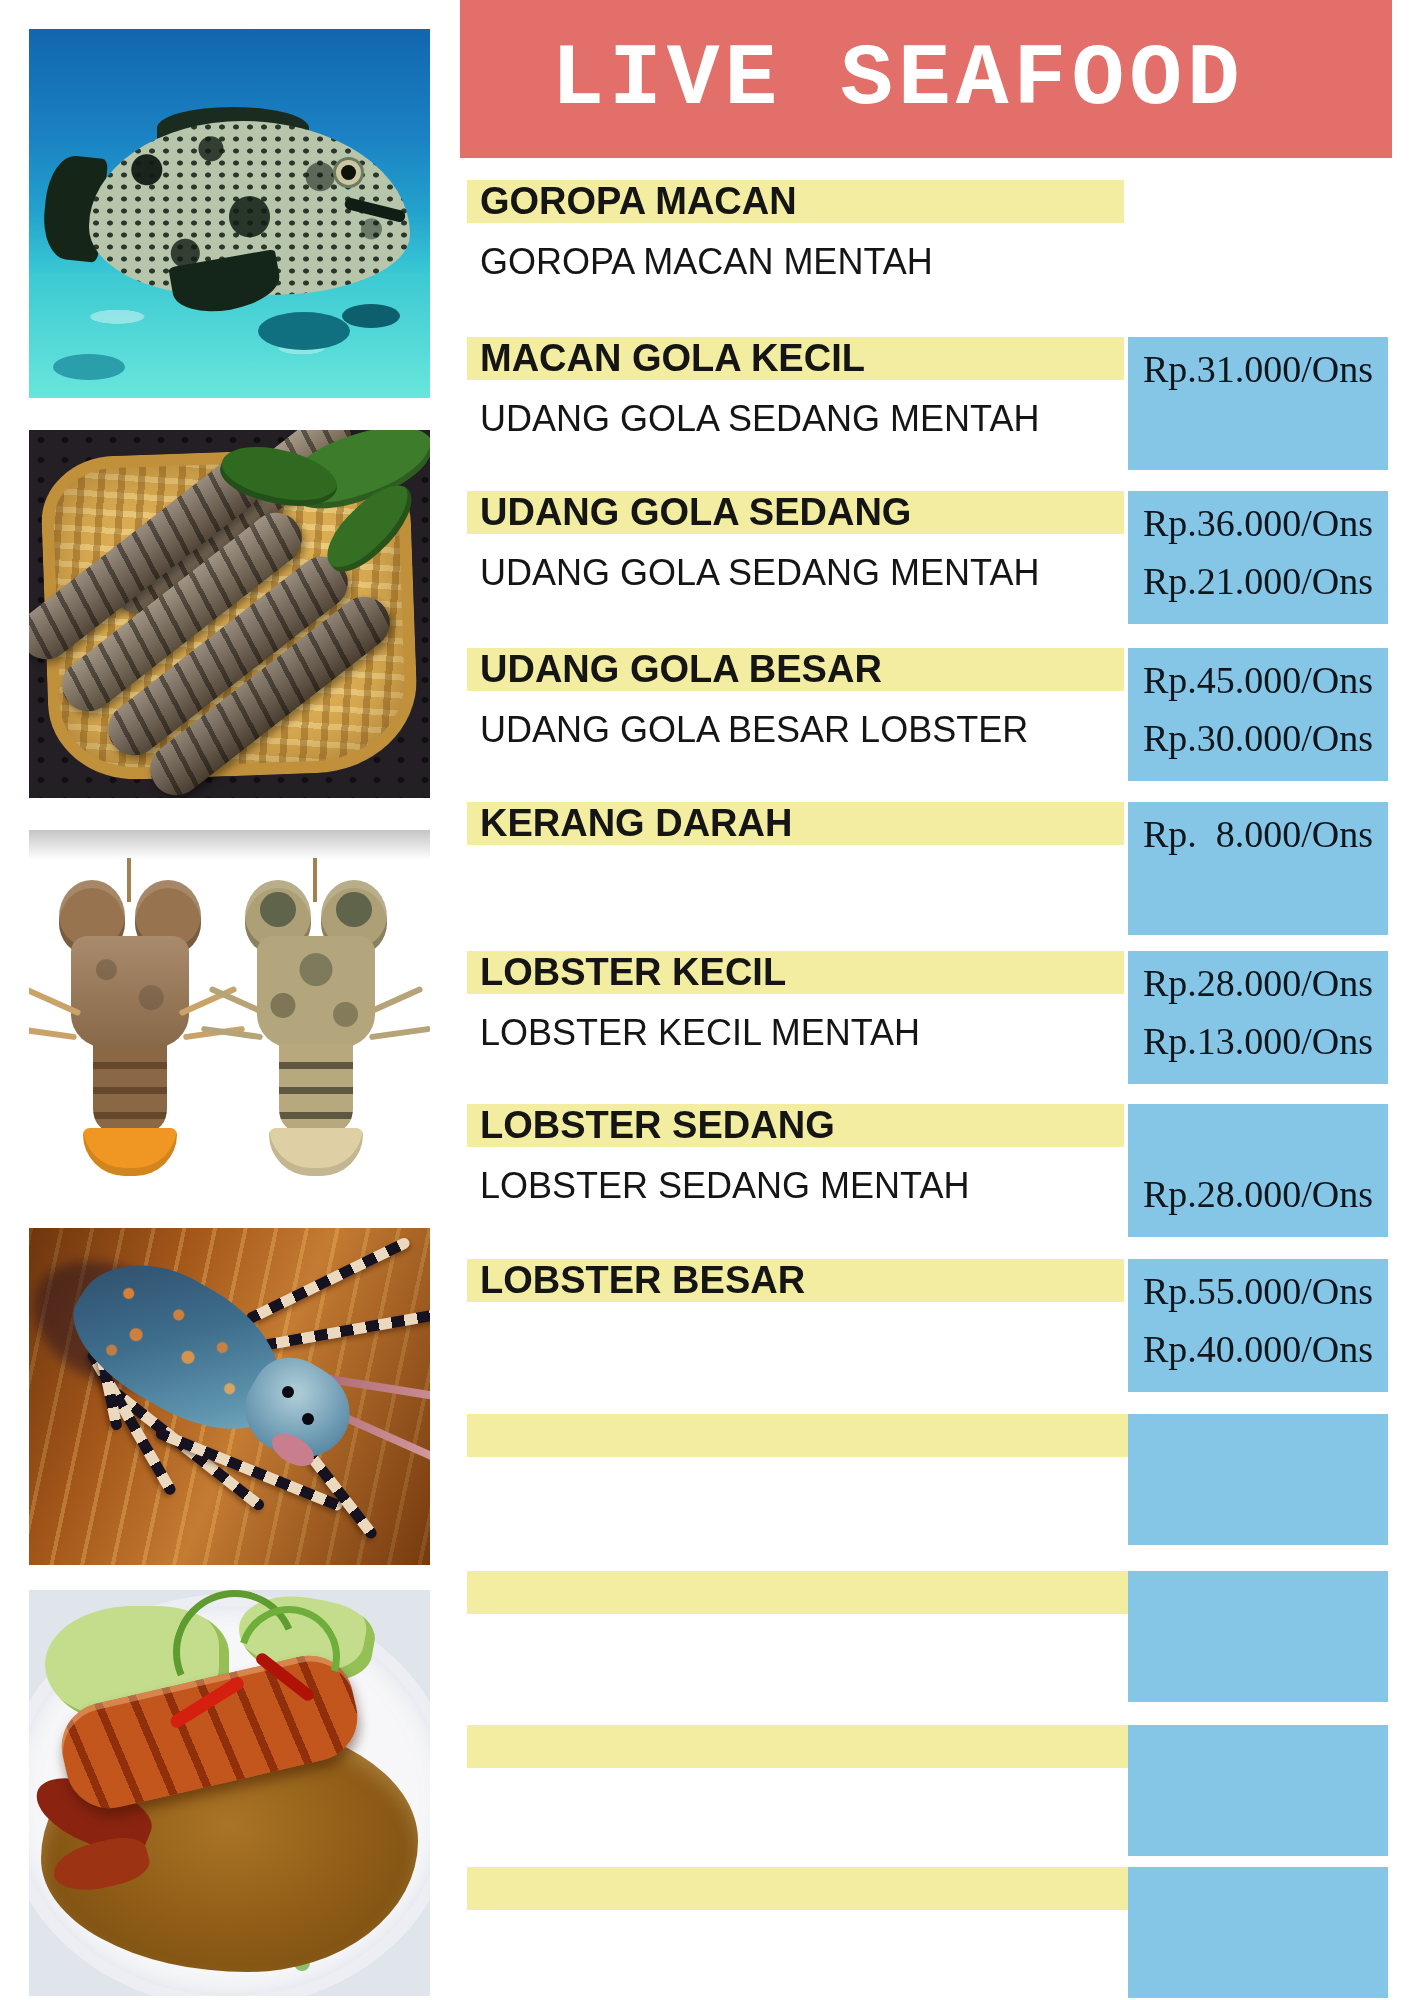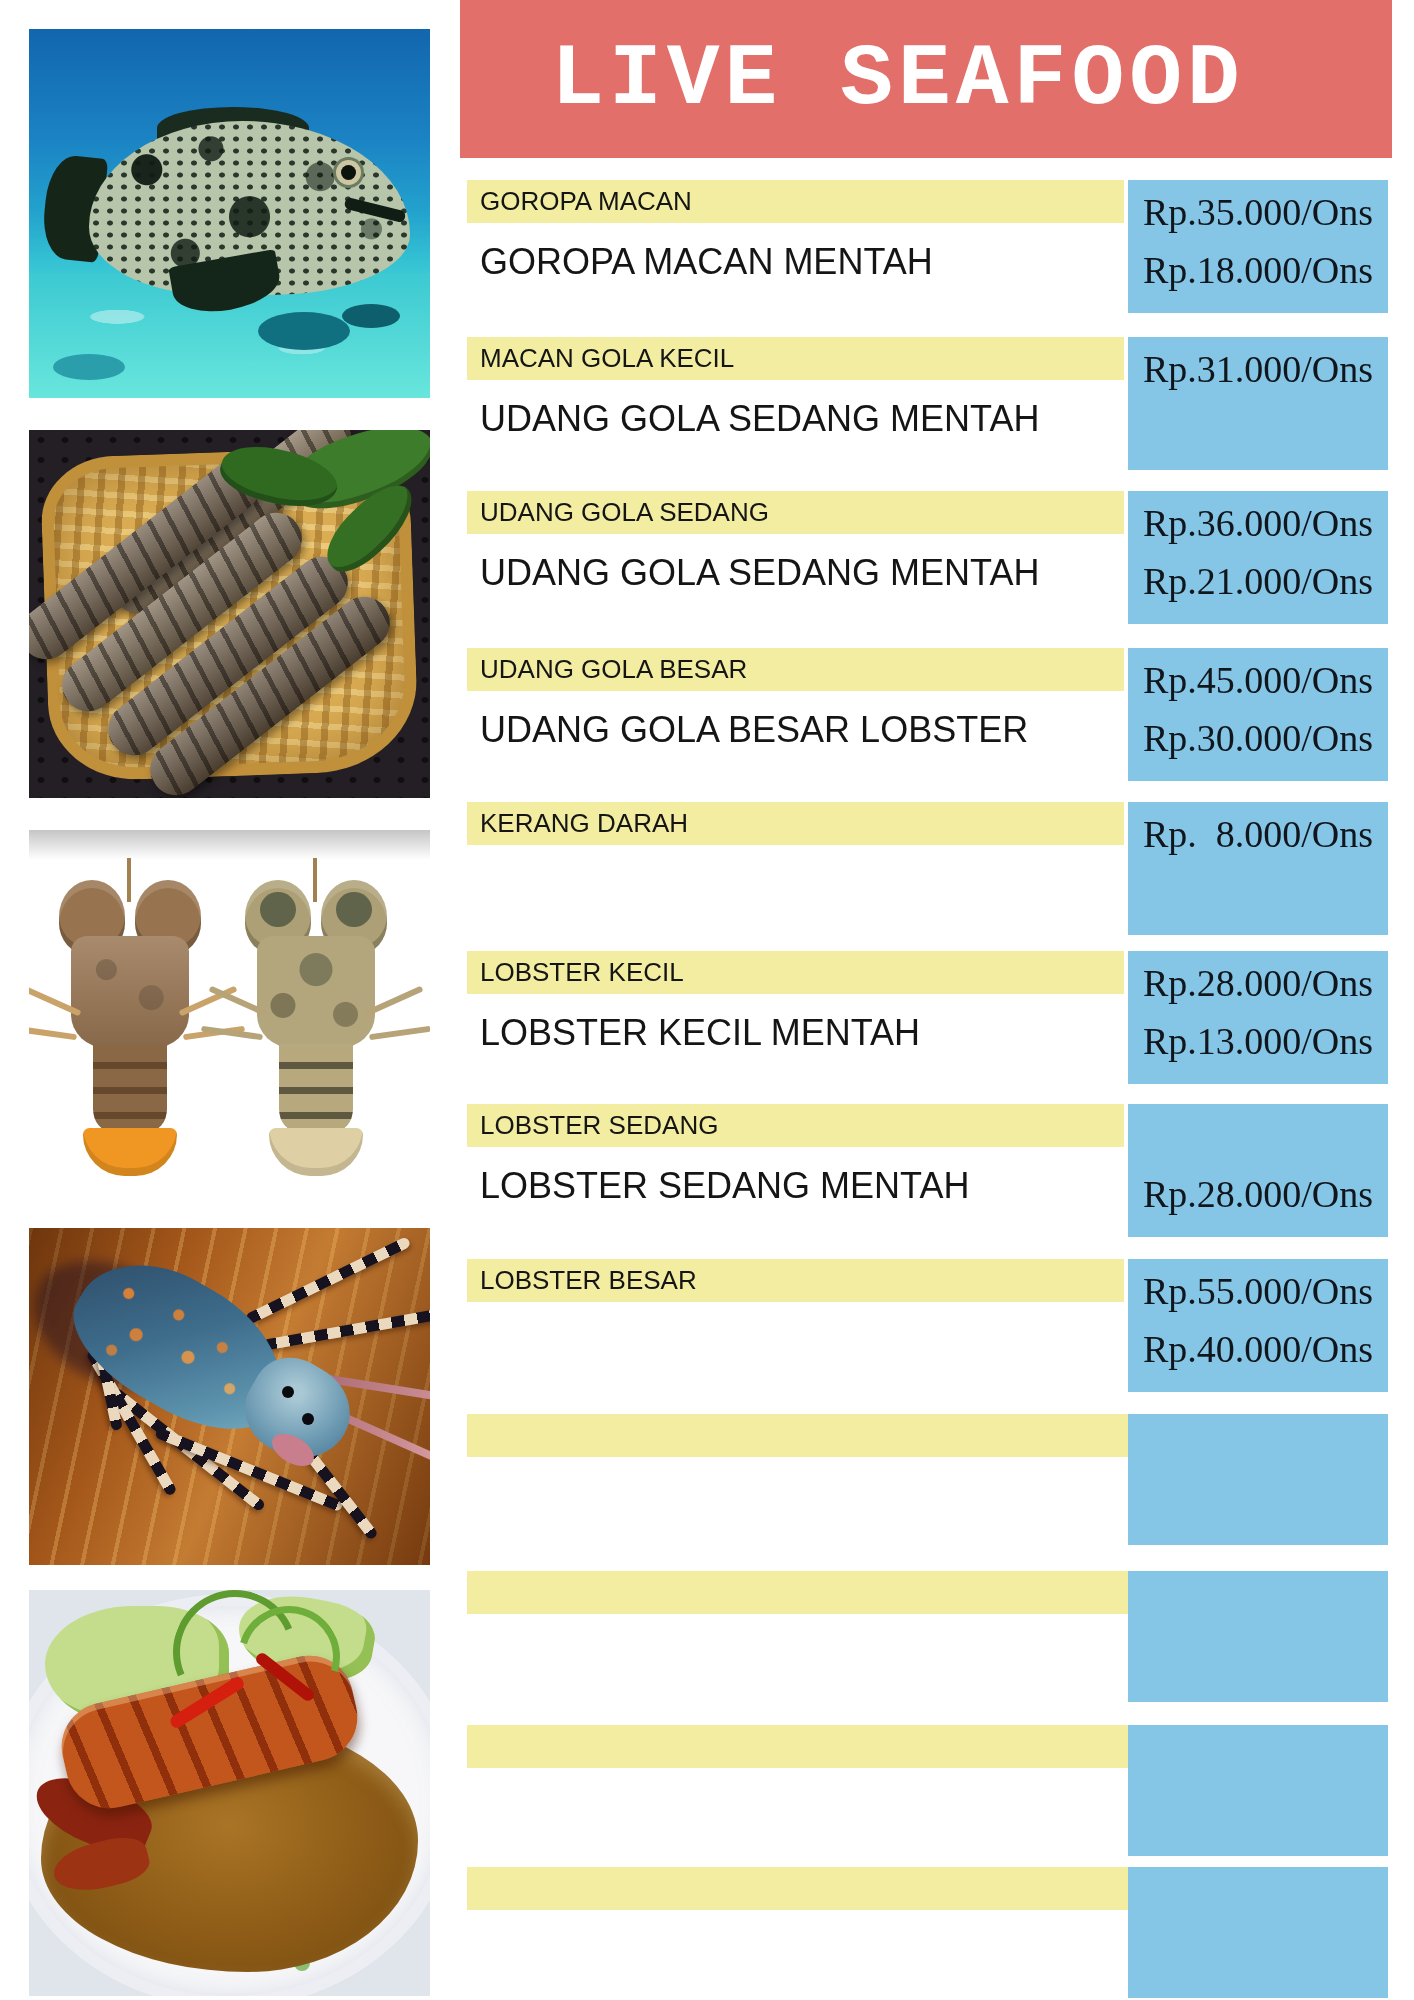--- a/index.html
+++ b/index.html
@@ -180,21 +180,21 @@
     background:var(--c-banner,#e26f6a);
     display:flex; align-items:center; justify-content:center; }
   .banner h1 { margin:0; padding-right:56px; font-size:88px; font-weight:bold; letter-spacing:5px;
     color:var(--c-title,#fff); white-space:nowrap;font-family:Liberation Mono, monospace; }
 
   
   .menu-list { position:absolute; left:0; top:0; width:100%; height:100%; }
   .group { position:absolute; left:467px; width:921px; height:140px; }
   .namebar { position:absolute; left:0; top:0; width:657px; height:43px;
     background:var(--c-bar,#f2eda0); }
-  .iname { display:block; font-size:26px; font-weight:normal; line-height:43px; padding-left:13px;
+  .iname { display:block; font-size:38px; font-weight:bold; line-height:43px; padding-left:13px;
     white-space:nowrap; color:var(--c-ink,#151515); }
   .subname { position:absolute; left:13px; top:62px; font-size:36px; line-height:40px;
     white-space:nowrap; color:var(--c-ink,#151515); }
   .pricebox { position:absolute; left:661px; top:0; width:260px; height:133px;
     background:var(--c-box,#85c6e7); }
   .price { position:absolute; left:0; width:100%; text-align:center;
     font-family:"Liberation Serif","DejaVu Serif",serif;
     font-size:38px; line-height:48px; white-space:pre; color:#10161c; }
   .price.p1 { top:8px; }
   .price.p2 { top:66px; }
@@ -299,24 +299,20 @@
 
   <header class="banner">
     <h1>LIVE SEAFOOD</h1>
   </header>
 
   <div class="menu-list">
       <div class="group" style="top: 180px;">
     <div class="namebar">
       <span class="iname">GOROPA MACAN</span>
     </div>
-    <div class="pricebox">
-      <div class="price p1">Rp.35.000/Ons</div>
-      <div class="price p2">Rp.18.000/Ons</div>
-    </div>
     <div class="subname">GOROPA MACAN MENTAH</div>
   </div>
       <div class="group" style="top: 337px;">
     <div class="namebar">
       <span class="iname">MACAN GOLA KECIL</span>
     </div>
     <div class="pricebox">
       <div class="price p1">Rp.31.000/Ons</div>
     </div>
     <div class="subname">UDANG GOLA SEDANG MENTAH</div>

